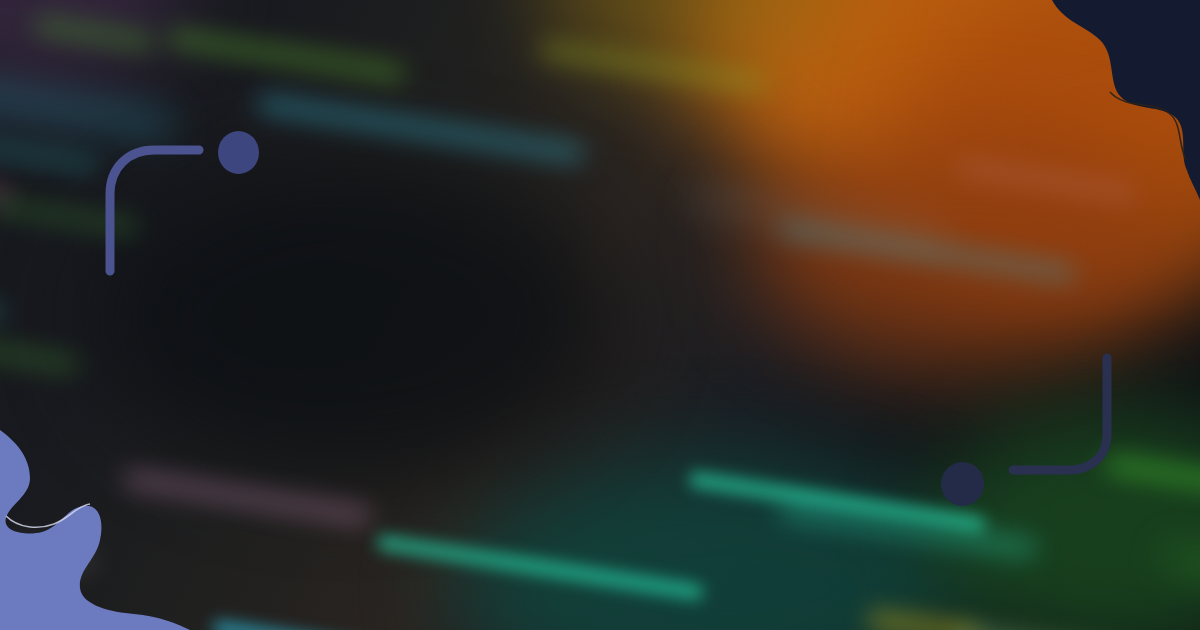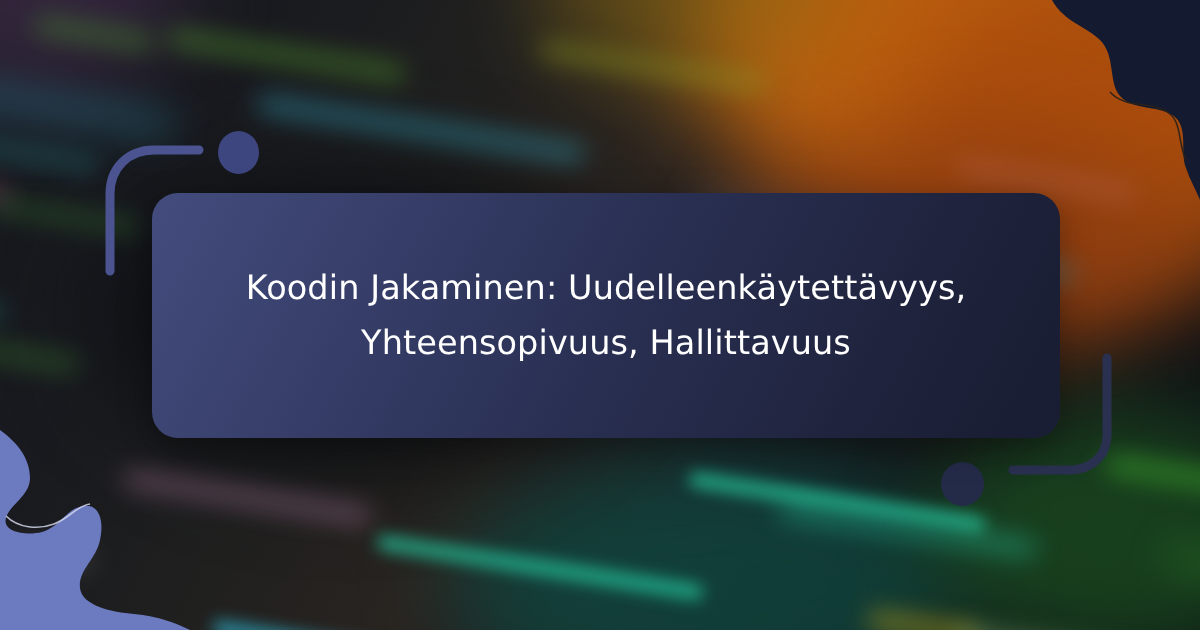--- a/index.html
+++ b/index.html
@@ -164,17 +164,14 @@
   </svg>
 
   <div class="ornament" style="left:218px;top:131px;width:41px;height:43px;border-radius:50%;background:#3e4680;"></div>
 
   <svg class="ornament" style="left:998px;top:352px;" width="130" height="130" viewBox="0 0 130 130">
     <path d="M 109 6 L 109 83 C 109 104 93 118 71 118 L 15 118" fill="none" stroke="#2a3050" stroke-width="9" stroke-linecap="round" stroke-linejoin="round"></path>
   </svg>
 
   <div class="ornament" style="left:941px;top:462px;width:43px;height:44px;border-radius:50%;background:#242b49;"></div>
 
-  <div class="card">
-    <h1 class="card-title">Koodin Jakaminen: Uudelleenkäytettävyys, Yhteensopivuus, Hallittavuus</h1>
-  </div>
 
 </div>
 
 </body></html>

